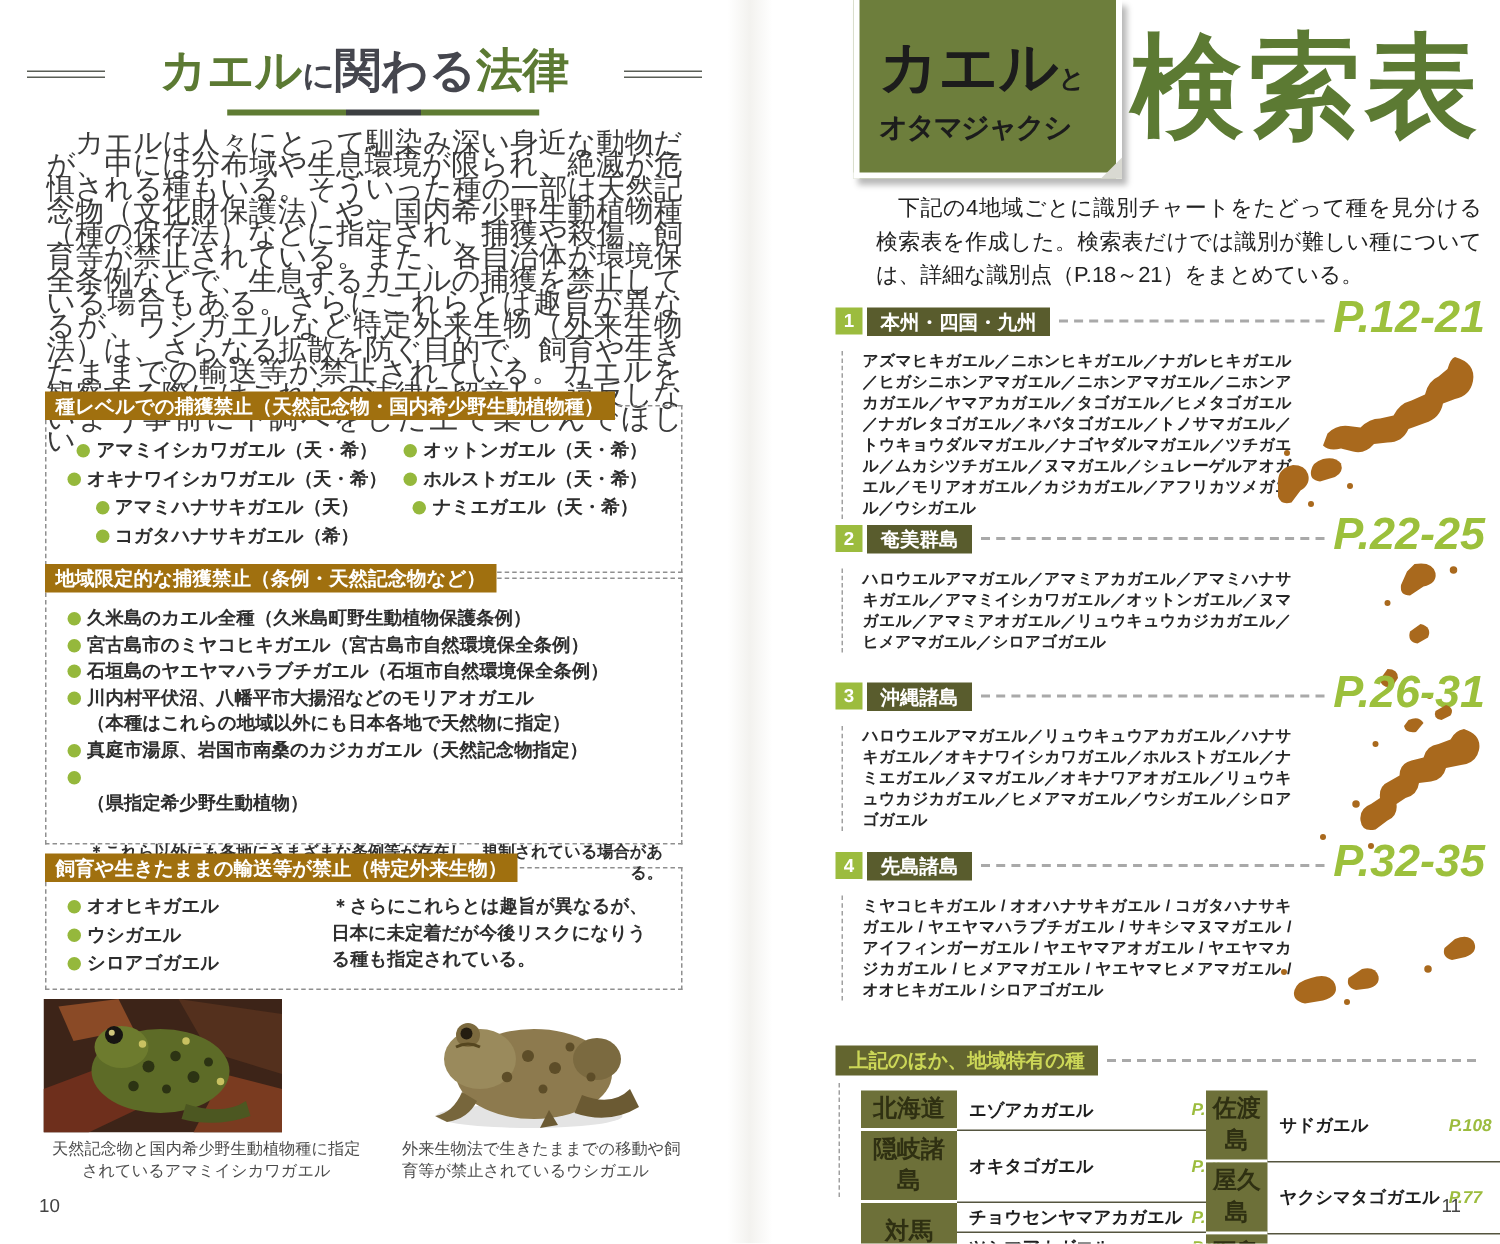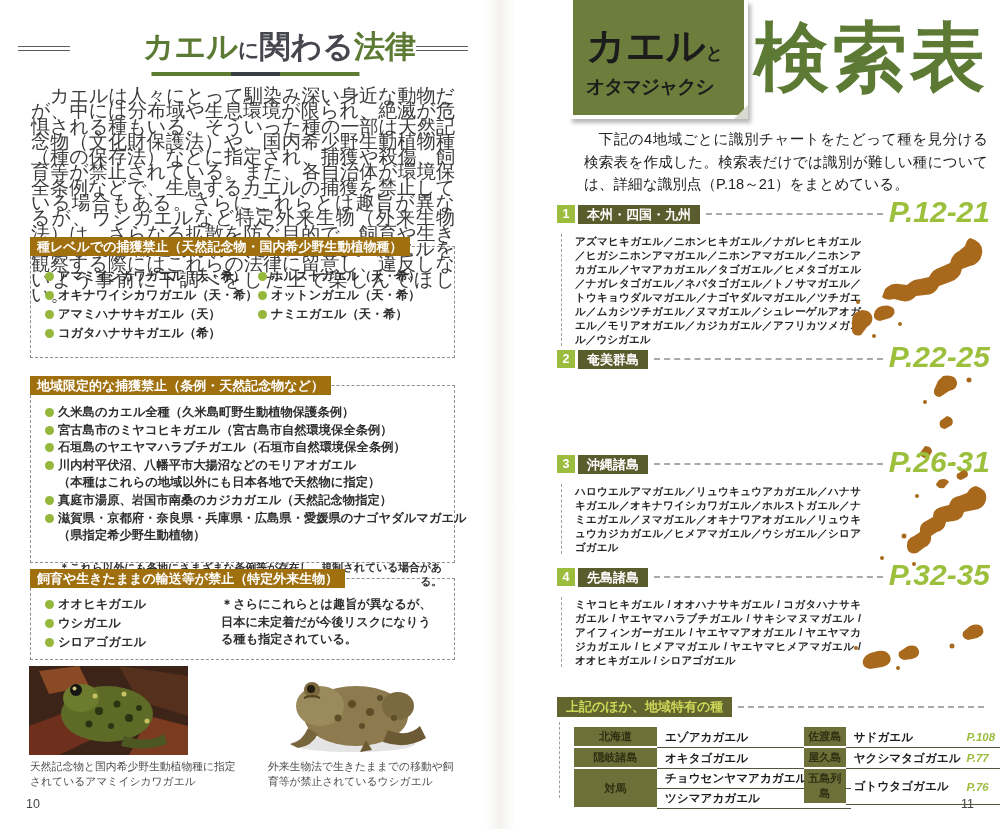--- a/index.html
+++ b/index.html
@@ -9,21 +9,21 @@
     background:#ffffff; position:relative; overflow:hidden; color:#3a3a3a;
   }
   .spread { position:absolute; inset:0; background:linear-gradient(90deg,#fff 0%,#fff 48.5%,#f3f2ef 50%,#fff 51.5%,#fff 100%); }
   .page { position:absolute; top:0; width:500px; height:829px; }
   .page.left { left:0; }
   .page.right { left:500px; }
 
   
   .lp-title-row { position:absolute; top:30px; left:18px; width:450px; display:flex; align-items:center; }
   .title-rule { flex:0 0 52px; height:5px; border-top:1px solid #5a5e56; border-bottom:1px solid #5a5e56; }
-  .lp-h1 { flex:1; text-align:right; font-size:31px; font-weight:bold; letter-spacing:0; position:relative; white-space:nowrap; line-height:34px; }
+  .lp-h1 { flex:1; text-align:center; font-size:31px; font-weight:bold; letter-spacing:0; position:relative; white-space:nowrap; line-height:34px; }
   .lp-h1 .green { color:#5c7a33; }
   .lp-h1 .dark { color:#45464e; }
   .lp-h1 .small { font-size:21px; color:#45464e; }
   .title-underline { position:absolute; left:50%; transform:translateX(-44%); bottom:-9px; width:208px; height:4px;
     background:linear-gradient(90deg,#5f7c33 0%,#5f7c33 38%,#3c3f41 38%,#3c3f41 62%,#5f7c33 62%,#5f7c33 100%); }
 
   .lp-intro { position:absolute; top:88px; left:31px; width:424px; font-size:19px; line-height:15.3px;
     text-align:justify; text-indent:1em; color:#3b3b3b; font-weight:500; }
 
   .law-box { position:absolute; left:30px; width:425px; border:1px dashed #8f8f8f; }
@@ -70,22 +70,22 @@
     letter-spacing:0; transform:translateY(-2px); white-space:nowrap; }
   .region-species { margin:9px 0 0 4px; border-left:1px dashed #a0a0a0; padding-left:13px; width:300px;
     font-size:10.6px; font-weight:bold; line-height:14px; color:#262626; text-align:justify; }
   .map { position:absolute; }
 
   .extra-header { position:absolute; left:57px; top:697px; width:433px; display:flex; align-items:center; }
   .extra-title { background:#63652f; color:#ccd757; font-size:13px; font-weight:bold; line-height:20px; padding:0 9px; white-space:nowrap; }
   .extra-rule { position:absolute; left:59px; top:722px; height:76px; border-left:1px dashed #a0a0a0; }
   .sp-table { position:absolute; border-collapse:separate; border-spacing:0; }
   .sp-table td { vertical-align:middle; }
-  .sp-table .region-cell { background:#6d7039; color:#2f3012; font-size:11px; font-weight:bold;
-    text-align:center; width:83px; border-bottom:2px solid #fff; padding:2px 2px; }
+  .sp-table .region-cell { background:#6d7039; color:#2f3012; font-size:16px; font-weight:bold;
+    text-align:center; width:64px; border-bottom:2px solid #fff; padding:2px 2px; }
   .sp-table .species-cell { font-size:11.6px; font-weight:bold; color:#1e1e1e; padding:2px 4px 2px 8px;
     border-bottom:1px solid #55553f; white-space:nowrap; }
   .sp-table .page-cell { font-size:11.5px; font-weight:bold; font-style:italic; color:#9cbc3e;
     padding:2px 2px; border-bottom:1px solid #55553f; width:40px; white-space:nowrap; }
   .tbl-left { left:74px; top:727px; }
   .tbl-right { left:304px; top:727px; }
 </style>
 </head>
 <body>
 
@@ -97,47 +97,47 @@
       <span class="title-rule"></span>
       <h1 class="lp-h1">
         <span class="green">カエル</span><span class="small">に</span><span class="dark">関わる</span><span class="green">法律</span>
         <span class="title-underline"></span>
       </h1>
       <span class="title-rule"></span>
     </div>
 
     <p class="lp-intro">カエルは人々にとって馴染み深い身近な動物だが、中には分布域や生息環境が限られ、絶滅が危惧される種もいる。そういった種の一部は天然記念物（文化財保護法）や、国内希少野生動植物種（種の保存法）などに指定され、捕獲や殺傷、飼育等が禁止されている。また、各自治体が環境保全条例などで、生息するカエルの捕獲を禁止している場合もある。さらにこれらとは趣旨が異なるが、ウシガエルなど特定外来生物（外来生物法）は、さらなる拡散を防ぐ目的で、飼育や生きたままでの輸送等が禁止されている。カエルを観察する際にはこれらの法律に留意し、違反しないよう事前に下調べをした上で楽しんでほしい。</p>
 
-    <section class="law-box" style="top:246px; height:112px;">
+    <section class="law-box" style="top:270px; height:112px;text-align:center;">
       <h2 class="law-head">種レベルでの捕獲禁止（天然記念物・国内希少野生動植物種）</h2>
       <div class="law-body two-col">
         <ul class="col">
           <li class="law-item"><span class="dot"></span><span>アマミイシカワガエル（天・希）</span></li>
           <li class="law-item"><span class="dot"></span><span>オキナワイシカワガエル（天・希）</span></li>
           <li class="law-item"><span class="dot"></span><span>アマミハナサキガエル（天）</span></li>
           <li class="law-item"><span class="dot"></span><span>コガタハナサキガエル（希）</span></li>
         </ul>
         <ul class="col" style="flex:0 0 185px;">
+          <li class="law-item"><span class="dot"></span><span>オットンガエル（天・希）</span></li>
           <li class="law-item"><span class="dot"></span><span>ホルストガエル（天・希）</span></li>
-          <li class="law-item"><span class="dot"></span><span>オットンガエル（天・希）</span></li>
           <li class="law-item"><span class="dot"></span><span>ナミエガエル（天・希）</span></li>
         </ul>
       </div>
     </section>
 
     <section class="law-box" style="top:385px; height:178px;">
       <h2 class="law-head">地域限定的な捕獲禁止（条例・天然記念物など）</h2>
       <div class="law-body law-rows" style="padding-top:18px;">
         <div class="law-item"><span class="dot"></span><span>久米島のカエル全種（久米島町野生動植物保護条例）</span></div>
         <div class="law-item"><span class="dot"></span><span>宮古島市のミヤコヒキガエル（宮古島市自然環境保全条例）</span></div>
         <div class="law-item"><span class="dot"></span><span>石垣島のヤエヤマハラブチガエル（石垣市自然環境保全条例）</span></div>
         <div class="law-item"><span class="dot"></span><span>川内村平伏沼、八幡平市大揚沼などのモリアオガエル</span></div>
         <div class="law-item cont"><span>（本種はこれらの地域以外にも日本各地で天然物に指定）</span></div>
         <div class="law-item"><span class="dot"></span><span>真庭市湯原、岩国市南桑のカジカガエル（天然記念物指定）</span></div>
-        <div class="law-item"><span class="dot"></span><span>滋賀県・京都府・奈良県・兵庫県・広島県・愛媛県のナゴヤダルマガエル</span></div>
+        <div class="law-item"><span class="dot"></span></div>
         <div class="law-item cont"><span>（県指定希少野生動植物）</span></div>
         <div class="law-note">＊これら以外にも各地にさまざまな条例等が存在し、規制されている場合がある。</div>
       </div>
     </section>
 
     <section class="law-box" style="top:578px; height:82px;">
       <h2 class="law-head">飼育や生きたままの輸送等が禁止（特定外来生物）</h2>
       <div class="law-body box3-flex" style="padding-top:16px;">
         <ul>
           <li class="law-item"><span class="dot"></span><span>オオヒキガエル</span></li>
@@ -185,21 +185,21 @@
         <path d="M98 72 L92 84 L104 82 Z" fill="#6b5a33"></path>
         <circle cx="84" cy="36" r="4" fill="#5d4d28"></circle>
           <circle cx="102" cy="44" r="4" fill="#5d4d28"></circle>
         <circle cx="70" cy="50" r="3.5" fill="#5d4d28"></circle>
           <circle cx="112" cy="30" r="3" fill="#5d4d28"></circle>
         <circle cx="94" cy="58" r="3" fill="#5d4d28"></circle>
           <circle cx="126" cy="50" r="3" fill="#5d4d28"></circle>
         <path d="M36 30 Q44 26 52 30" stroke="#55461f" stroke-width="2" fill="none"></path>
       </svg>
     </div>
-    <div class="caption" style="left:30px; top:759px; width:215px;">天然記念物と国内希少野生動植物種に指定されているアマミイシカワガエル</div>
+    <div class="caption" style="left:30px; top:759px; width:215px;text-align:center;">天然記念物と国内希少野生動植物種に指定されているアマミイシカワガエル</div>
     <div class="caption" style="left:268px; top:759px; width:190px;">外来生物法で生きたままでの移動や飼育等が禁止されているウシガエル</div>
 
     <div class="pagenum pn-left">10</div>
   </div>
 
   <div class="page right">
 
     <div class="badge">
       <div class="badge-line1"><span>カエル</span><span class="badge-to">と</span></div>
       <div class="badge-line2">オタマジャクシ</div>
@@ -230,20 +230,21 @@
       </svg>
     </div>
 
     <div class="region" style="top:348px;">
       <div class="region-header">
         <span class="region-num">2</span>
         <span class="region-name">奄美群島</span>
         <span class="region-dash"></span>
         <span class="region-pages">P.22-25</span>
       </div>
+      <div class="region-species">ハロウエルアマガエル／アマミアカガエル／アマミハナサキガエル／アマミイシカワガエル／オットンガエル／ヌマガエル／アマミアオガエル／リュウキュウカジカガエル／ヒメアマガエル／シロアゴガエル</div>
     </div>
     <div class="map" style="left:395px; top:372px;">
       <svg width="90" height="130" viewBox="0 0 90 130">
         <g fill="#a9691d">
           <path d="M48 4 q12 -2 14 6 q1 7 -8 9 l-9 6 q-7 0 -6 -7 l4 -9 z"></path>
           <circle cx="74" cy="8" r="2.5"></circle>
             <circle cx="30" cy="30" r="2"></circle>
           <path d="M52 44 q8 2 5 9 l-7 4 q-7 -1 -5 -8 z"></path>
           <path d="M30 74 q7 0 7 6 l-4 6 q-7 1 -8 -5 z"></path>
           <circle cx="58" cy="92" r="2"></circle>

